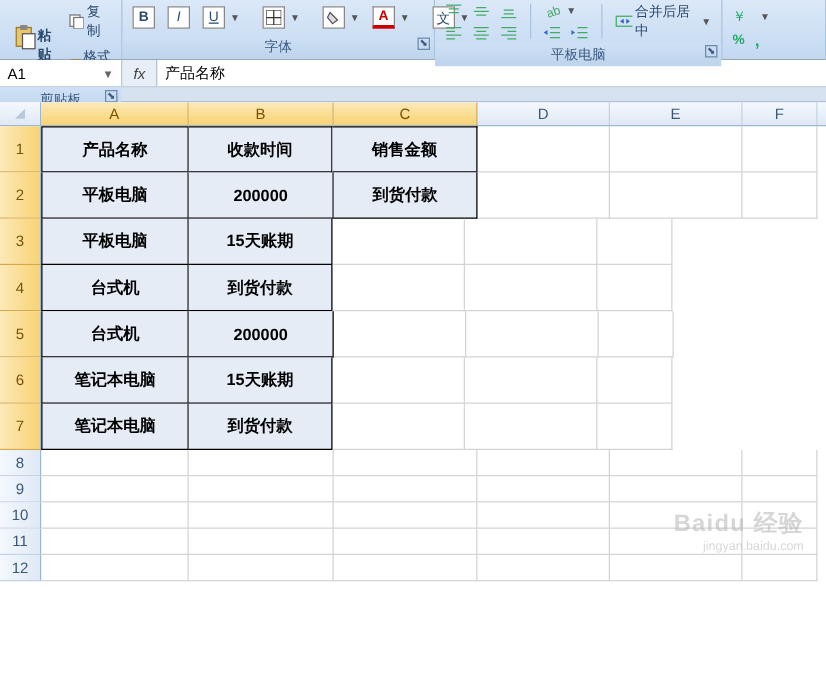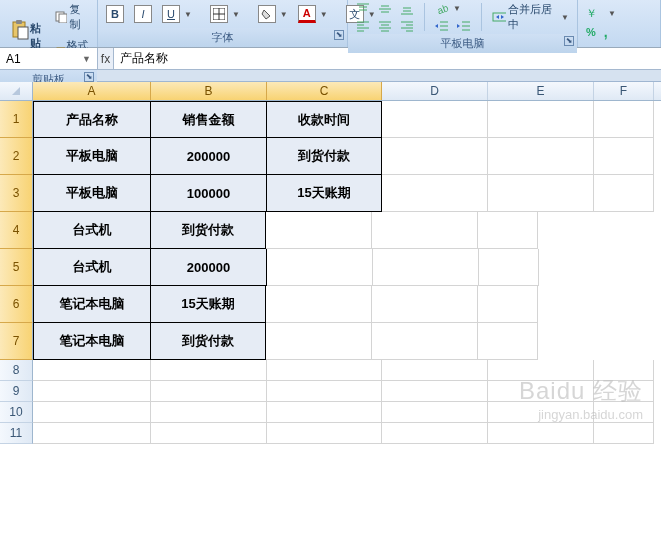--- a/index.html
+++ b/index.html
@@ -16,21 +16,21 @@
     .btn-big .ico { width: 22px; height: 22px; display: flex; align-items: center; justify-content: center; }
     .btn-big .lbl { font-size: 11px; color: #2a4a6e; margin-top: 2px; }
     .btn-sm { padding: 2px 4px; cursor: pointer; font-size: 11px; color: #2a4a6e; display: flex; align-items: center; gap: 2px; }
     .icon-box { width: 18px; height: 18px; border: 1px solid #888; background: #fff; display: inline-flex; align-items: center; justify-content: center; font-size: 11px; }
     .dd { font-size: 8px; color: #555; margin-left: 2px; }
     
     
     .formula-bar { display: flex; height: 22px; border-bottom: 1px solid #a5b8cf; background: #e8eef7; }
     .name-box { width: 98px; border-right: 1px solid #a5b8cf; background: #fff; padding: 2px 6px; display: flex; align-items: center; justify-content: space-between; }
     .name-box .dd2 { color: #666; font-size: 9px; }
-    .fx-box { width: 16px; border-right: 1px solid #a5b8cf; display: flex; align-items: center; justify-content: center; color: #444; background: #e8eef7; }
+    .fx-box { width: 28px; border-right: 1px solid #a5b8cf; display: flex; align-items: center; justify-content: center; font-style: italic; color: #444; background: #e8eef7; }
     .formula-input { flex: 1; background: #fff; padding: 2px 6px; display: flex; align-items: center; }
     
     
     .spacer { height: 12px; background: #d6e2f0; border-bottom: 1px solid #9fb6d1; }
     
     
     .grid-wrap { position: relative; background: #fff; }
     .col-headers { display: flex; height: 19px; background: linear-gradient(#f4f8fd,#dfe9f5); border-bottom: 1px solid #9eb6ce; }
     .corner { width: 33px; border-right: 1px solid #9eb6ce; background: linear-gradient(#f4f8fd,#dfe9f5); display:flex;align-items:center;justify-content:center; }
     .corner svg { display:block; }
@@ -45,22 +45,22 @@
     .rh.sel { background: linear-gradient(90deg,#fce9b8,#f8d373); border-bottom: 1px solid #d6a84a; color: #7a5200; }
     .cell { border-right: 1px solid #d4d4d4; border-bottom: 1px solid #d4d4d4; font-size: 13px; display: flex; align-items: center; justify-content: center; }
     .r-data { height: 37px; }
     .r-empty { height: 21px; }
     
     .tcell { background: #e6ecf5; border-right: 1px solid #000; border-bottom: 1px solid #000; font-weight: bold; }
     .data-region .row:first-child .tcell { border-top: 1px solid #000; }
     .tcell.first { border-left: 1px solid #000; }
     
     .watermark { position: absolute; right: 18px; bottom: 22px; text-align: right; color: #bbb; opacity: 0.6; pointer-events: none; }
-    .watermark .big { font-size: 24px; font-weight: normal; letter-spacing: 1px; }
-    .watermark .small { font-size: 13px; }
+    .watermark .big { font-size: 19px; font-weight: bold; letter-spacing: 1px; }
+    .watermark .small { font-size: 10px; }
   </style>
 </head>
 <body>
 
 <div class="ribbon">
   <div class="ribbon-group" style="width:98px">
     <div class="ribbon-body">
       <div class="btn-big">
         <div class="ico">
             <svg width="20" height="20">
@@ -278,39 +278,38 @@
     <div class="ch ch-c sel">C</div>
     <div class="ch ch-d">D</div>
     <div class="ch ch-e">E</div>
     <div class="ch ch-f">F</div>
   </div>
 
   <div class="rows data-region" id="data-rows">
       <div class="row r-data">
         <div class="rh sel">1</div>
         <div class="cell ch-a tcell first">产品名称</div>
+        <div class="cell ch-c tcell">收款时间</div>
         <div class="cell ch-b tcell">销售金额</div>
-        <div class="cell ch-c tcell">收款时间</div>
         <div class="cell ch-d"></div>
         <div class="cell ch-e"></div>
         <div class="cell ch-f"></div>
       </div>
       <div class="row r-data">
         <div class="rh sel">2</div>
         <div class="cell ch-a tcell first">平板电脑</div>
         <div class="cell ch-b tcell">200000</div>
         <div class="cell ch-c tcell">到货付款</div>
         <div class="cell ch-d"></div>
         <div class="cell ch-e"></div>
         <div class="cell ch-f"></div>
       </div>
       <div class="row r-data">
         <div class="rh sel">3</div>
         <div class="cell ch-a tcell first">平板电脑</div>
-        <div class="cell ch-b tcell">100000</div>
         <div class="cell ch-c tcell">15天账期</div>
         <div class="cell ch-d"></div>
         <div class="cell ch-e"></div>
         <div class="cell ch-f"></div>
       </div>
       <div class="row r-data">
         <div class="rh sel">4</div>
         <div class="cell ch-a tcell first">台式机</div>
         <div class="cell ch-c tcell">到货付款</div>
         <div class="cell ch-d"></div>
@@ -372,19 +371,28 @@
       </div>
       <div class="row r-empty">
         <div class="rh">11</div>
         <div class="cell ch-a"></div>
         <div class="cell ch-b"></div>
         <div class="cell ch-c"></div>
         <div class="cell ch-d"></div>
         <div class="cell ch-e"></div>
         <div class="cell ch-f"></div>
       </div>
+      <div class="row r-empty">
+        <div class="rh">12</div>
+        <div class="cell ch-a"></div>
+        <div class="cell ch-b"></div>
+        <div class="cell ch-c"></div>
+        <div class="cell ch-d"></div>
+        <div class="cell ch-e"></div>
+        <div class="cell ch-f"></div>
+      </div>
     </div>
 
   <div class="watermark">
     <div class="big">Baidu 经验</div>
     <div class="small">jingyan.baidu.com</div>
   </div>
 </div>
 
 </body></html>

